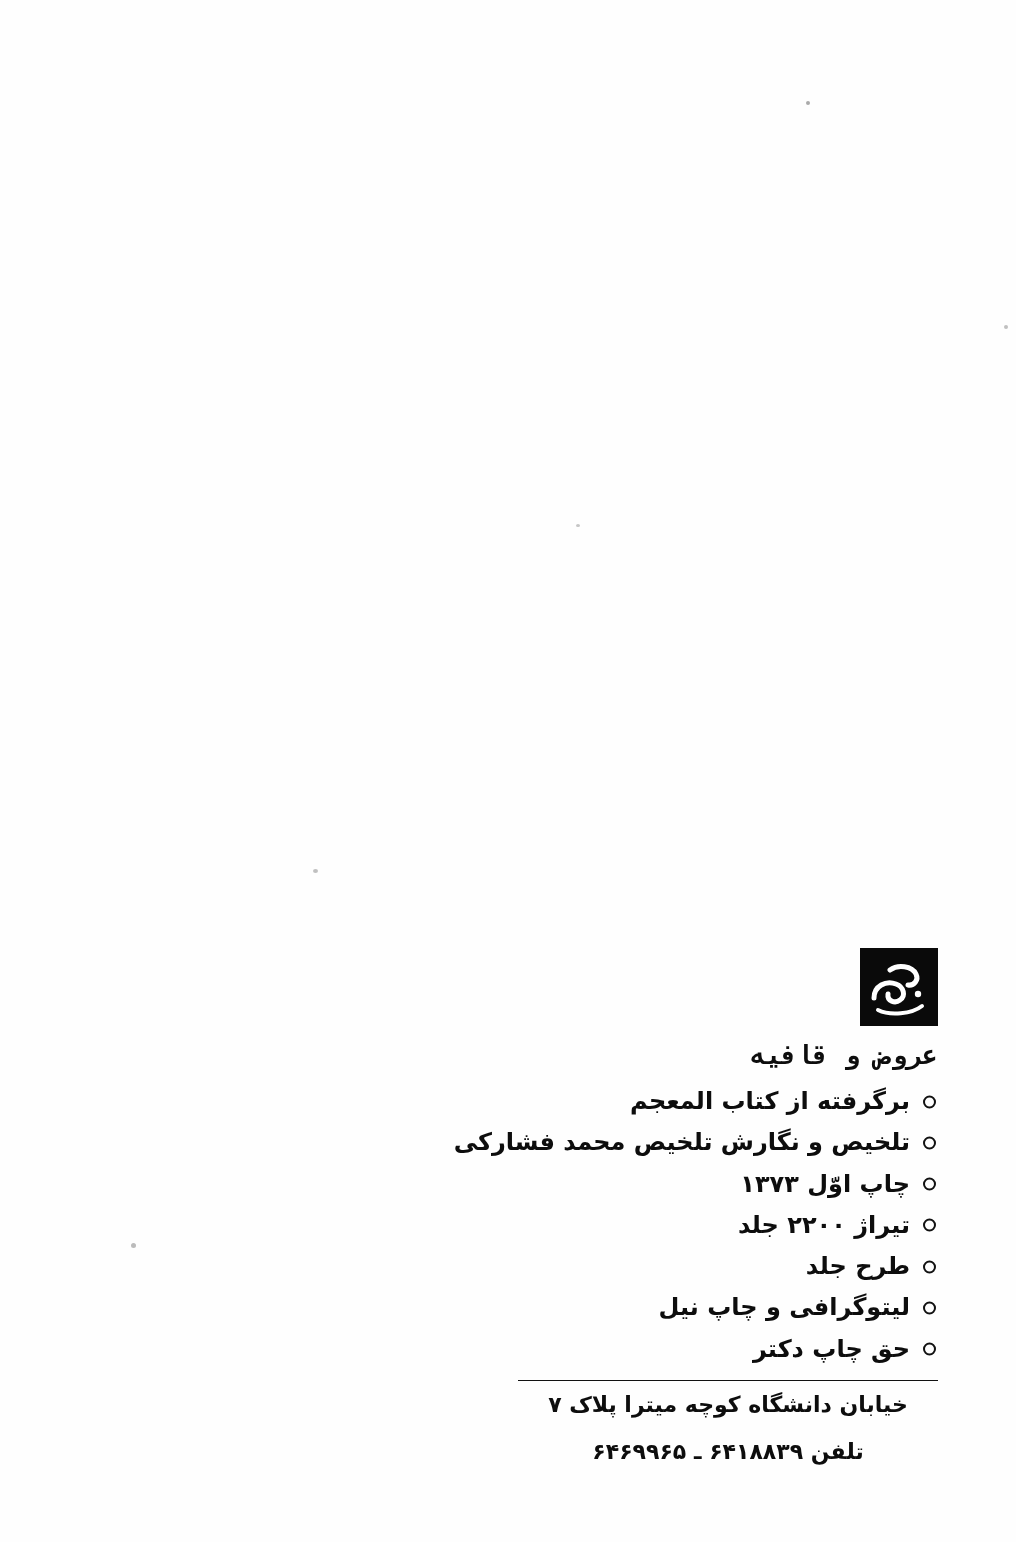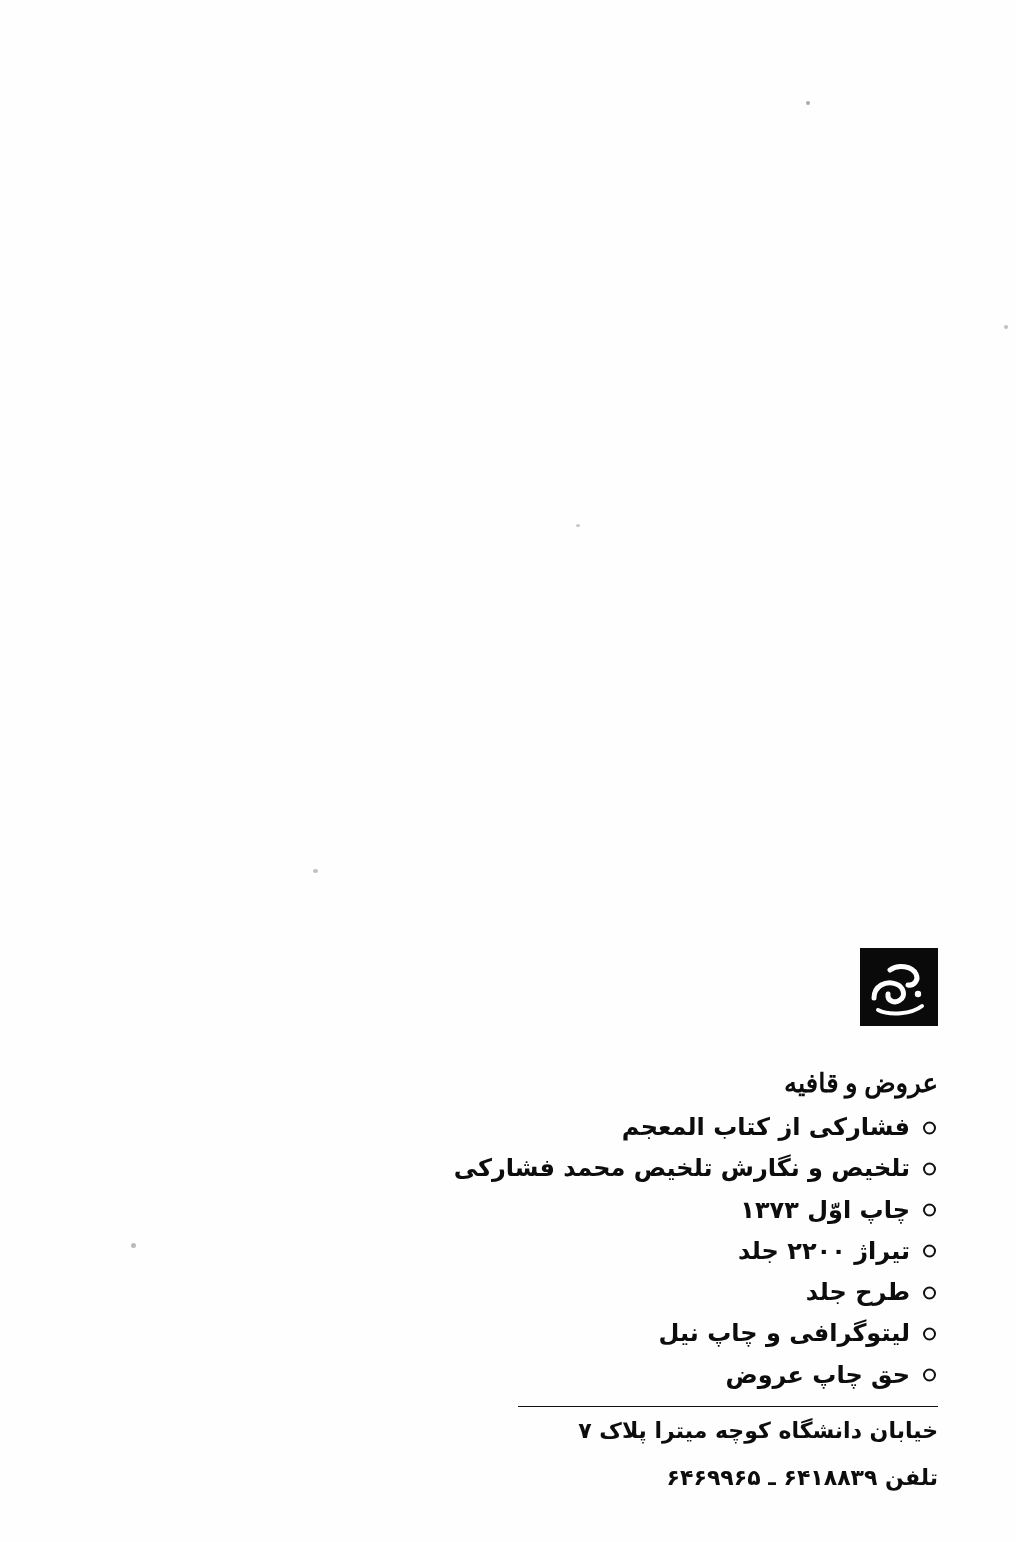--- a/index.html
+++ b/index.html
@@ -50,25 +50,25 @@
     height: 78px;
     background: #0a0a0a;
     margin-right: 0;
     margin-left: auto;
     position: relative;
     display: block;
   }
   .publisher-logo svg { display: block; }
 
   .colophon-title {
-    font-family: Liberation Serif, serif;
+    font-family: Liberation Mono, monospace;
     font-weight: bold;
     font-size: 26px;
     line-height: 1.5;
-    margin-top: 38px;
+    margin-top: 12px;
     margin-bottom: 4px;
     letter-spacing: 0;
   }
 
   ul.colophon-list {
     list-style: none;
     margin: 0;
     padding: 0;
   }
   ul.colophon-list li {
@@ -99,20 +99,21 @@
     margin: 10px 0 6px 0;
     width: 100%;
   }
 
   .address, .phone {
     font-family: "DejaVu Sans", "Liberation Sans", sans-serif;
     font-weight: bold;
     font-size: 22px;
     line-height: 1.6;
     white-space: nowrap;
+    text-align: center;
   }
   .phone {
     margin-top: 12px;
     letter-spacing: .5px;
   }
 </style>
 </head>
 <body>
 
 <div class="page">
@@ -131,27 +132,27 @@
         <path d="M14 50 C14 38, 26 32, 36 36 C44 39, 46 48, 40 52 C35 56, 27 53, 28 46" fill="none" stroke="#ffffff" stroke-width="5" stroke-linecap="round"></path>
         <path d="M30 22 C38 16, 52 18, 56 26 C59 32, 54 38, 48 37" fill="none" stroke="#ffffff" stroke-width="5" stroke-linecap="round"></path>
         <path d="M18 62 C30 68, 52 66, 62 58" fill="none" stroke="#ffffff" stroke-width="4" stroke-linecap="round"></path>
         <circle cx="58" cy="46" r="3.2" fill="#ffffff"></circle>
       </svg>
     </div>
 
     <div class="colophon-title">عروض و قافیه</div>
 
     <ul class="colophon-list">
-      <li>فشارکی از کتاب المعجم</li>
+      <li>برگرفته از کتاب المعجم</li>
       <li>تلخیص و نگارش تلخیص محمد فشارکی</li>
       <li>چاپ اوّل ۱۳۷۳</li>
       <li>تیراژ ۲۲۰۰ جلد</li>
       <li>طرح جلد</li>
       <li>لیتوگرافی و چاپ نیل</li>
-      <li>حق چاپ عروض</li>
+      <li>حق چاپ دکتر</li>
     </ul>
 
     <hr class="rule">
 
     <div class="address">خیابان دانشگاه کوچه میترا پلاک ۷</div>
     <div class="phone">تلفن ۶۴۱۸۸۳۹ ـ ۶۴۶۹۹۶۵</div>
 
   </div>
 </div>
 

